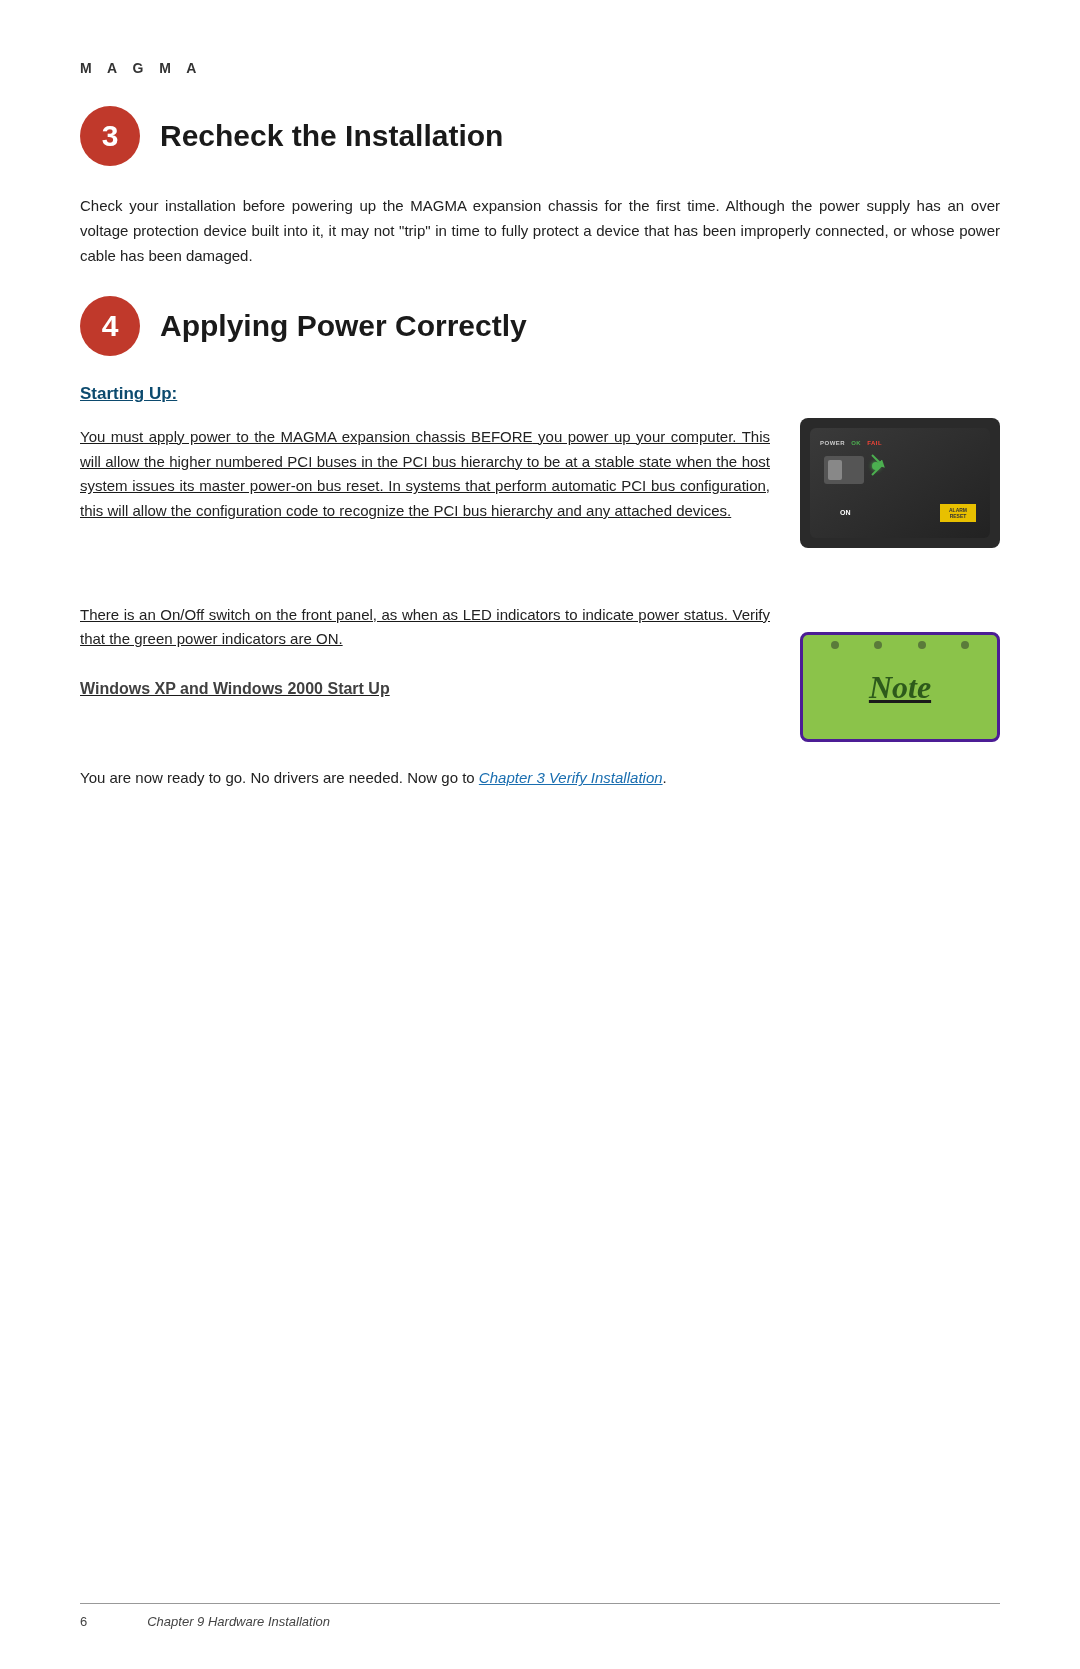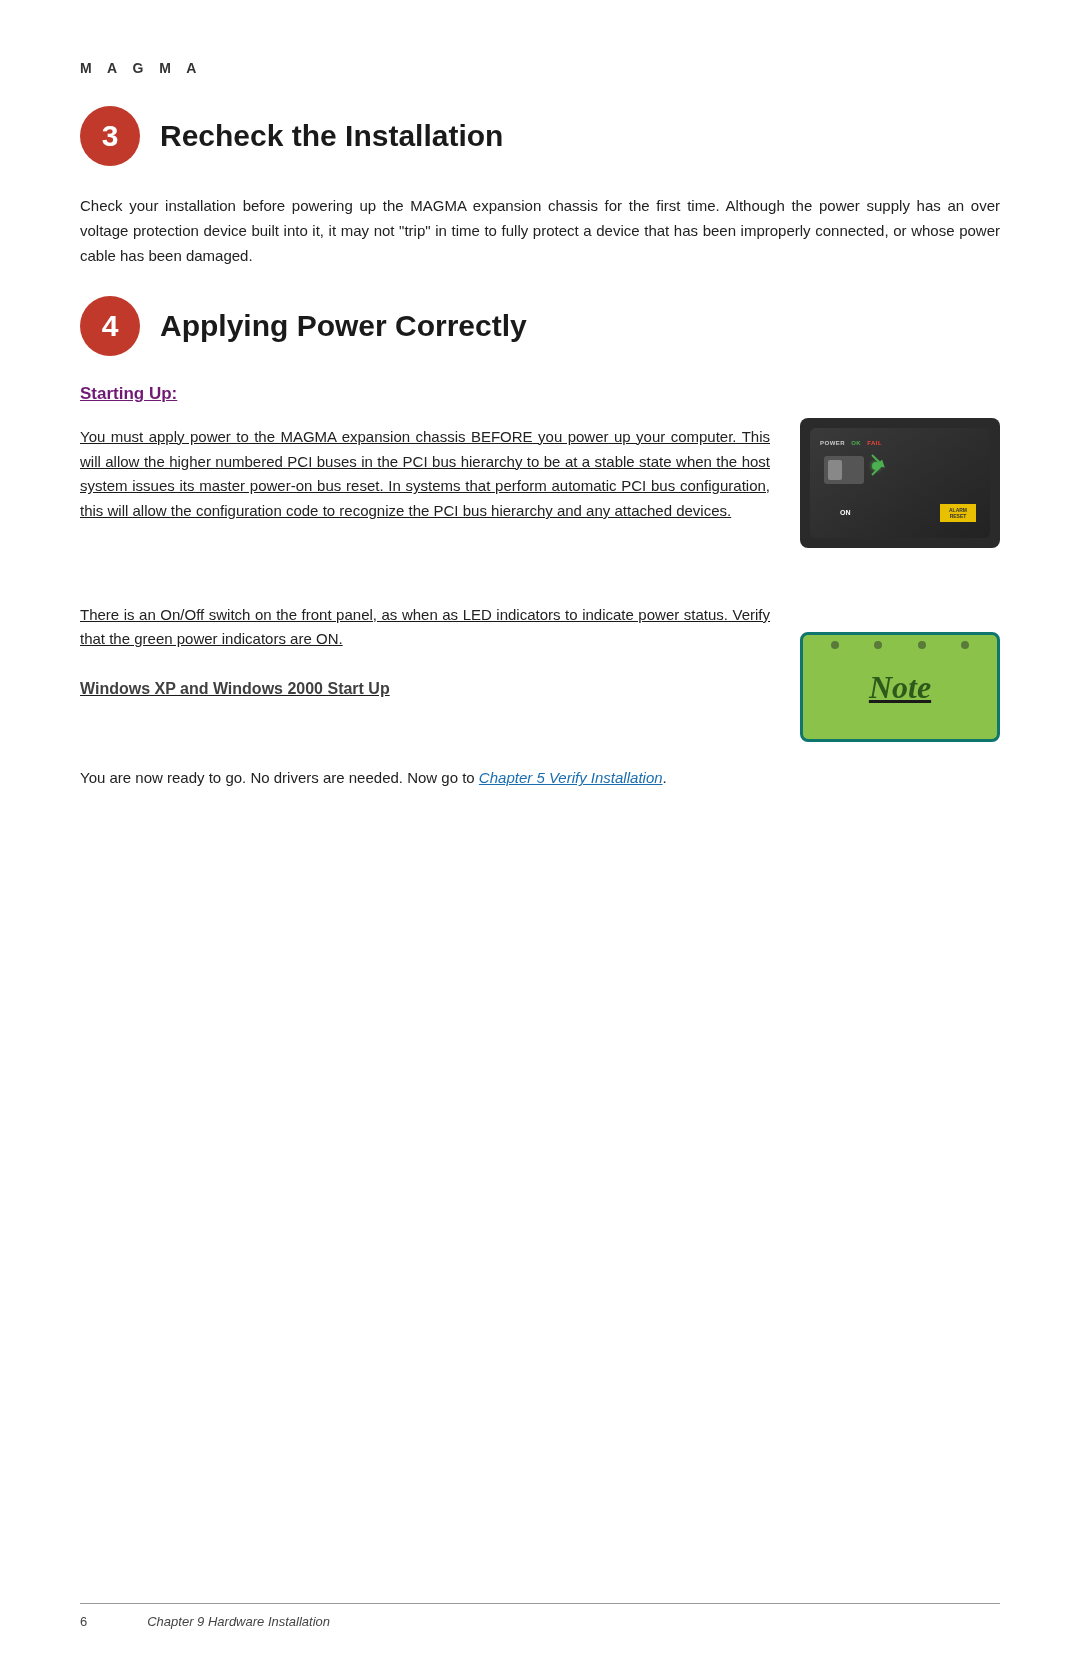--- a/index.html
+++ b/index.html
@@ -55,21 +55,21 @@
       line-height: 1.65;
       text-align: justify;
       margin-bottom: 28px;
       color: #222;
     }
     .subsection-title {
       font-size: 17px;
       font-weight: bold;
       text-decoration: underline;
       margin-bottom: 14px;
-      color: #701a75;
+      color: #0c4a6e;
     }
     .subsection-title-bold {
       font-size: 16px;
       font-weight: bold;
       margin-bottom: 14px;
       color: #404040;
     }
     .two-col {
       display: flex;
       align-items: center;
@@ -173,21 +173,21 @@
     }
     .note-image {
       width: 200px;
       height: 110px;
       background: #8bc34a;
       border-radius: 8px;
       display: flex;
       align-items: center;
       justify-content: center;
       position: relative;
-      border: 3px solid #0f766e;
+      border: 3px solid #4c1d95;
     }
     .note-text-img {
       font-size: 32px;
       font-style: italic;
       font-weight: bold;
       color: #2d5a1b;
       font-family: Georgia, serif;
     }
     .note-screws {
       position: absolute;
@@ -320,21 +320,21 @@
           <div class="screw"></div>
           <div class="screw"></div>
           <div class="screw"></div>
         </div>
         <div class="note-text-img">Note</div>
       </div>
     </div>
   </div>
 
   <p class="body-text">
-    <span>You are now ready to go. No drivers are needed. Now go to </span><a class="link-text">Chapter 5 Verify Installation</a><span>.</span>
+    <span>You are now ready to go. No drivers are needed. Now go to </span><a class="link-text">Chapter 3 Verify Installation</a><span>.</span>
   </p>
 
   <div class="footer">
     <hr class="footer-divider">
     <div class="footer-content">
       <span class="footer-page">6</span>
       <span class="footer-chapter">Chapter 9    Hardware Installation</span>
     </div>
   </div>
 

